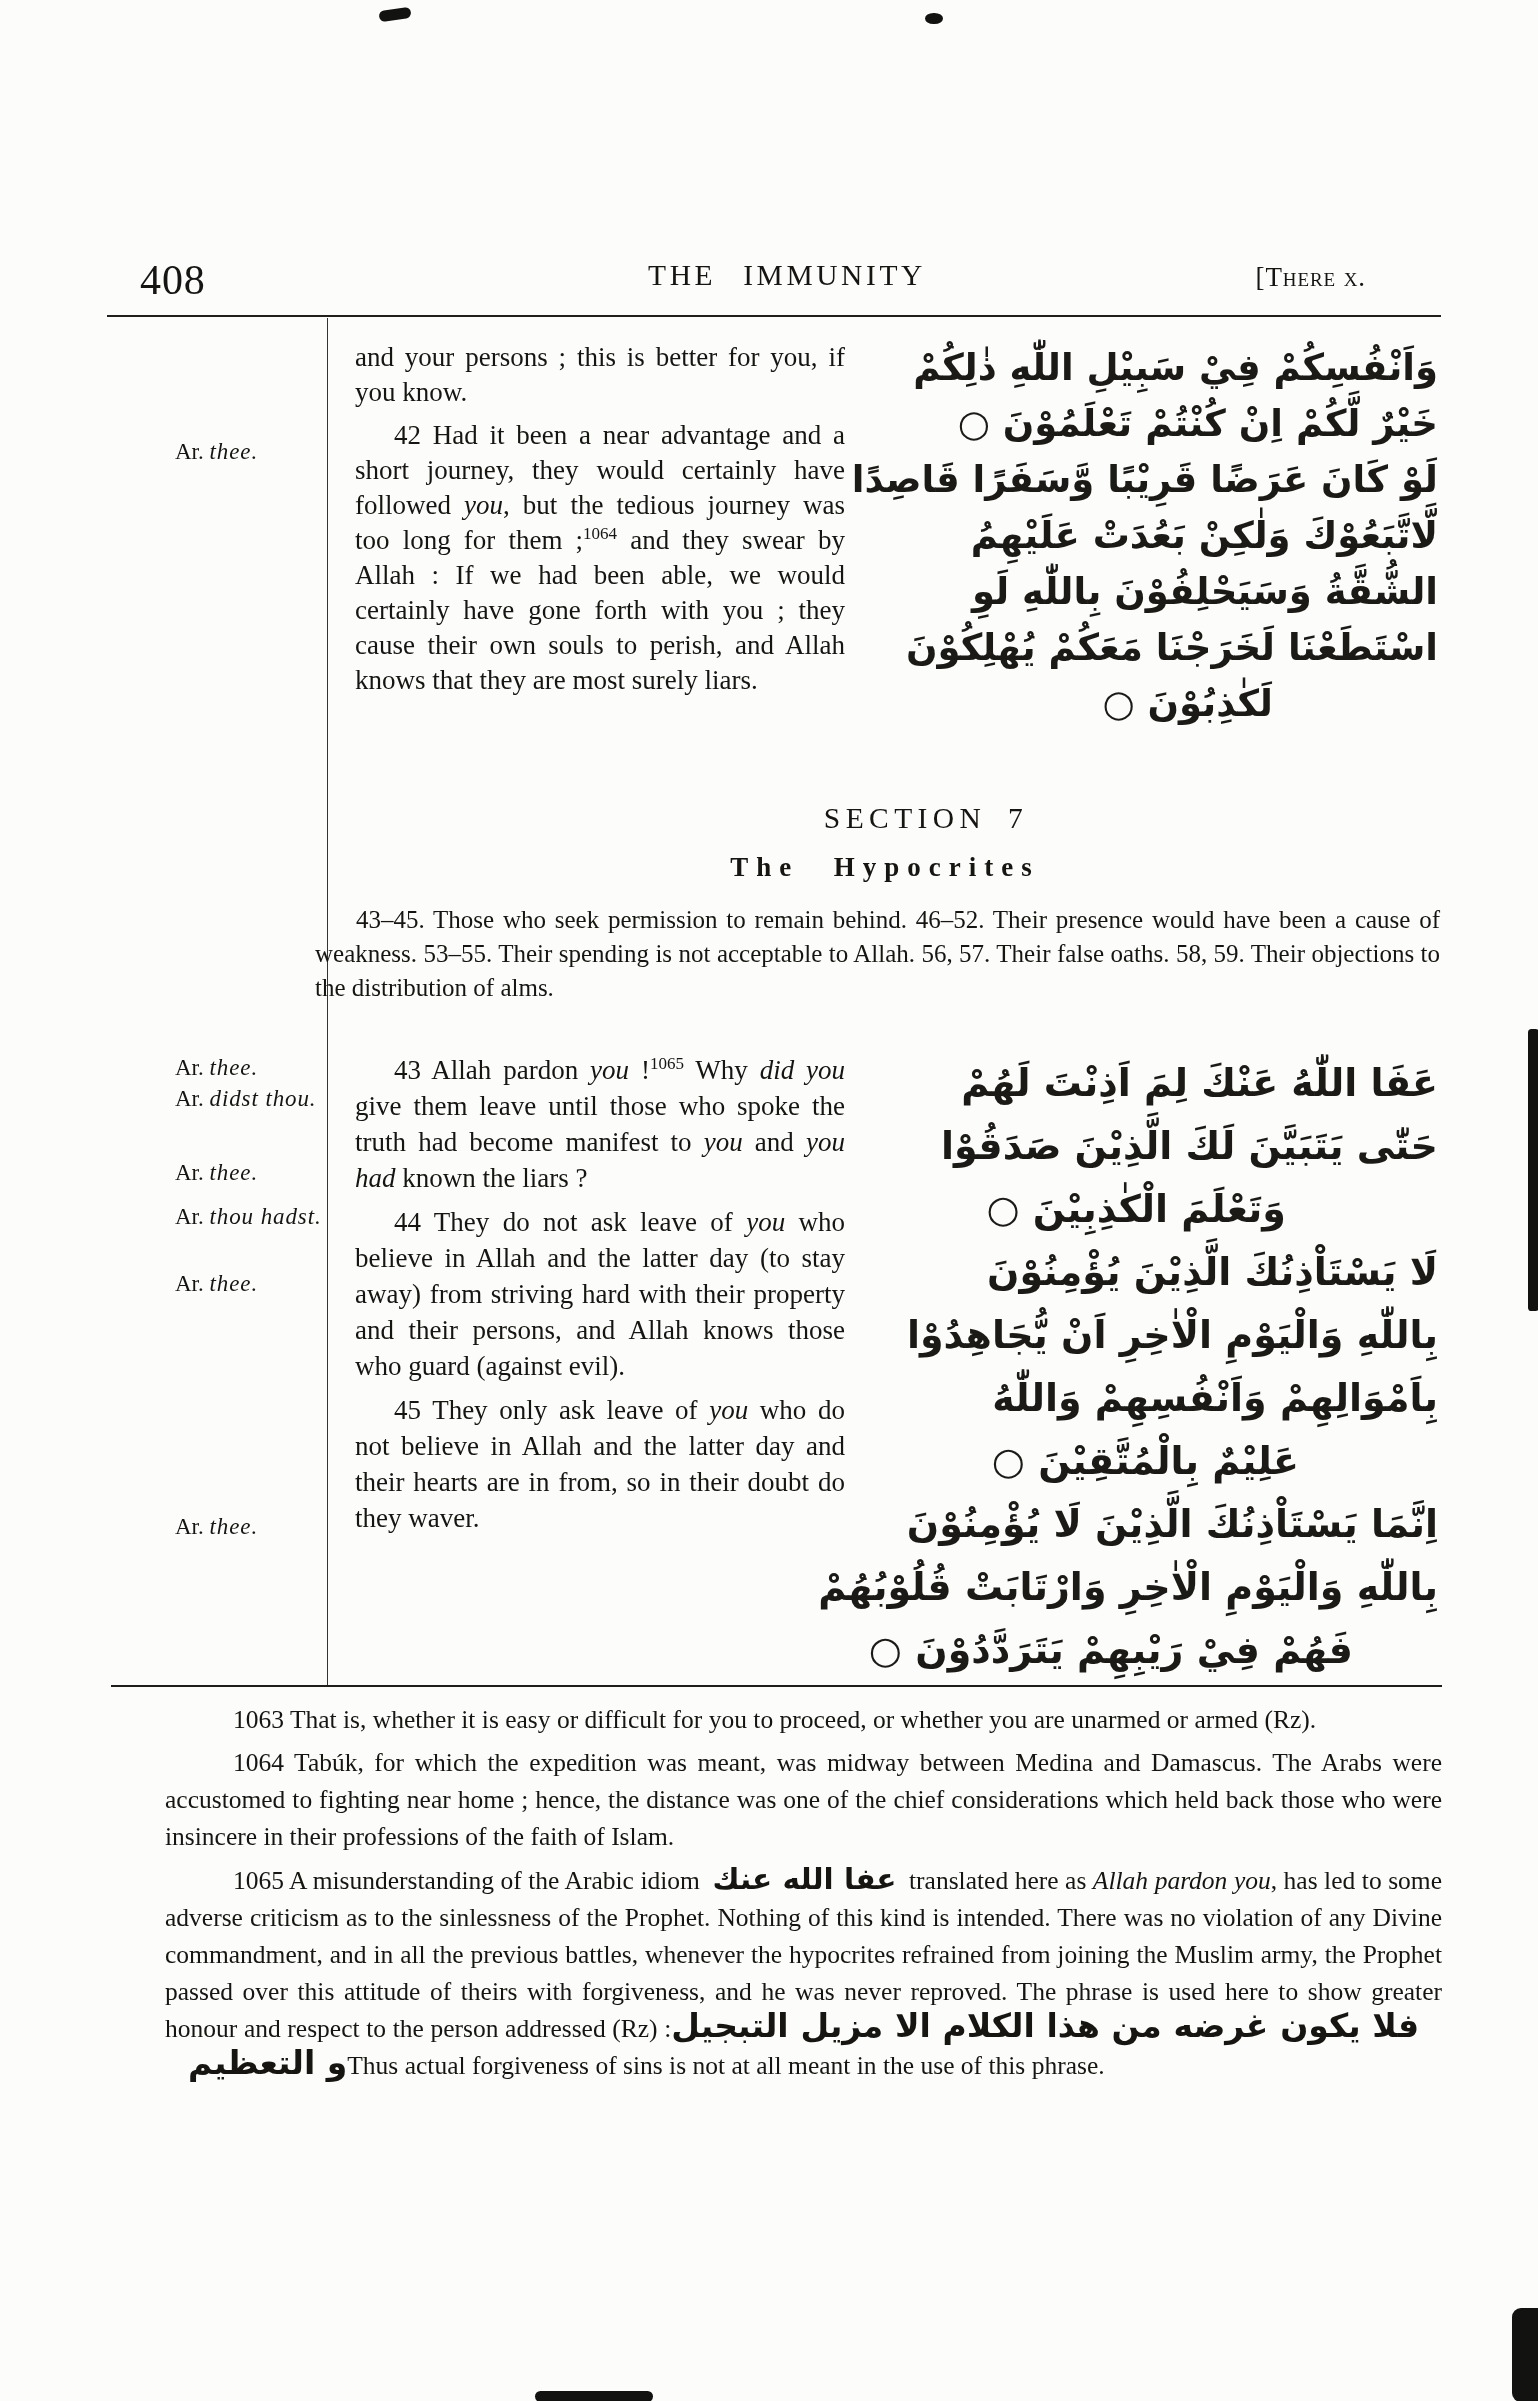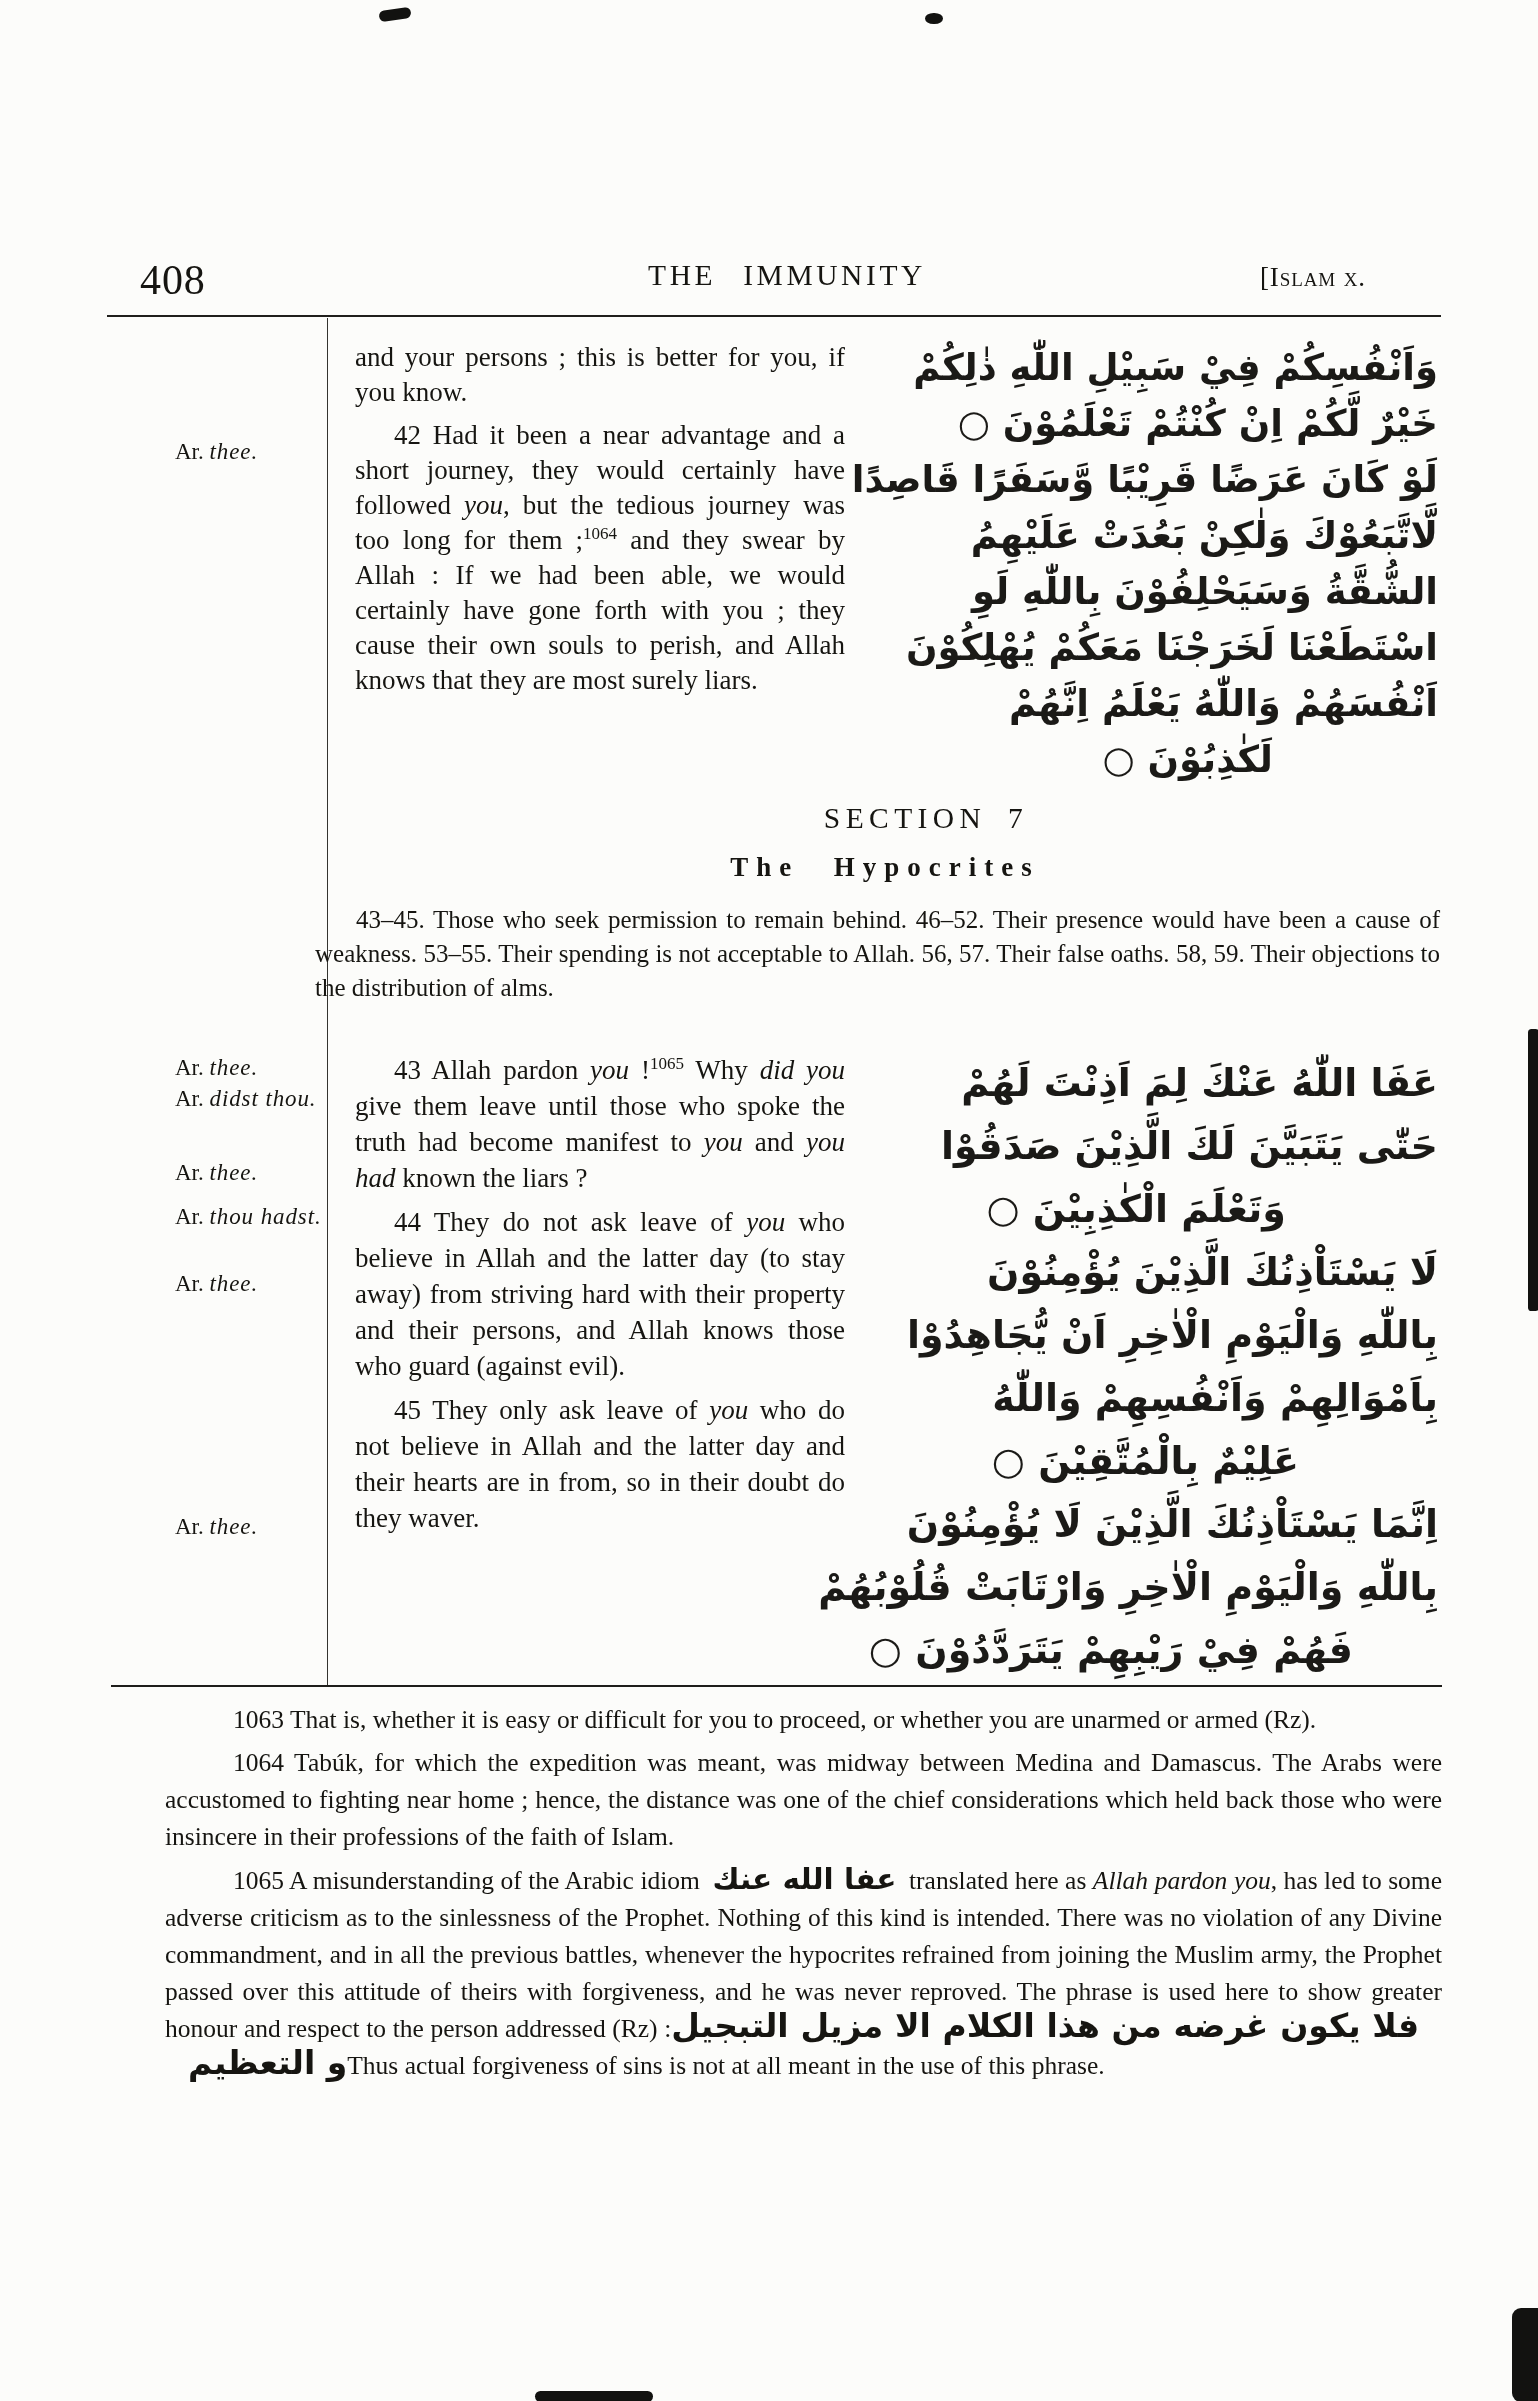--- a/index.html
+++ b/index.html
@@ -58,21 +58,21 @@
   #art-corner{left:1512px;top:2308px;width:27px;height:94px;border-radius:9px 0 0 9px;}
   #art-bottom{left:535px;top:2391px;width:118px;height:10.7px;border-radius:5.4px;}
 </style>
 </head>
 <body>
 
 <div class="page">
 
   <div class="pageno">408</div>
   <div class="running-title">THE IMMUNITY</div>
-  <div class="part-label">[Islam x.</div>
+  <div class="part-label">[There x.</div>
   <div class="head-rule"></div>
   <div class="col-divider"></div>
 
   <div class="margin-note" style="top:437px">
     <span>Ar.</span>
     <i>thee.</i>
   </div>
   <div class="margin-note" style="top:1053px">
     <span>Ar.</span>
     <i>thee.</i>
@@ -103,21 +103,20 @@
     <p><span>42 Had it been a near advantage and a short journey, they would certainly have followed </span><i>you</i><span>, but the tedious journey was too long for them ;</span><sup>1064</sup><span> and they swear by Allah : If we had been able, we would certainly have gone forth with you ; they cause their own souls to perish, and Allah knows that they are most surely liars.</span></p>
   </div>
 
   <div class="arabic" id="arabic-1">
     <div class="line">وَاَنْفُسِكُمْ فِيْ سَبِيْلِ اللّٰهِ ذٰلِكُمْ</div>
     <div class="line">خَيْرٌ لَّكُمْ اِنْ كُنْتُمْ تَعْلَمُوْنَ ○</div>
     <div class="line">لَوْ كَانَ عَرَضًا قَرِيْبًا وَّسَفَرًا قَاصِدًا</div>
     <div class="line">لَّاتَّبَعُوْكَ وَلٰكِنْ بَعُدَتْ عَلَيْهِمُ</div>
     <div class="line">الشُّقَّةُ وَسَيَحْلِفُوْنَ بِاللّٰهِ لَوِ</div>
     <div class="line">اسْتَطَعْنَا لَخَرَجْنَا مَعَكُمْ يُهْلِكُوْنَ</div>
-    <div class="line">اَنْفُسَهُمْ وَاللّٰهُ يَعْلَمُ اِنَّهُمْ</div>
     <div class="line" style="margin-right:165px">لَكٰذِبُوْنَ ○</div>
   </div>
 
   <div class="section-heading">SECTION 7</div>
   <div class="section-subheading">The Hypocrites</div>
   <div class="section-summary">43–45. Those who seek permission to remain behind. 46–52. Their presence would have been a cause of weakness. 53–55. Their spending is not acceptable to Allah. 56, 57. Their false oaths. 58, 59. Their objections to the distribution of alms.</div>
 
   <div class="english" id="english-2">
     <p><span>43 Allah pardon </span><i>you</i><span> !</span><sup>1065</sup><span> Why </span><i>did you</i><span> give them leave until those who spoke the truth had become manifest to </span><i>you</i><span> and </span><i>you had</i><span> known the liars ?</span></p>
     <p><span>44 They do not ask leave of </span><i>you</i><span> who believe in Allah and the latter day (to stay away) from striving hard with their property and their persons, and Allah knows those who guard (against evil).</span></p>

